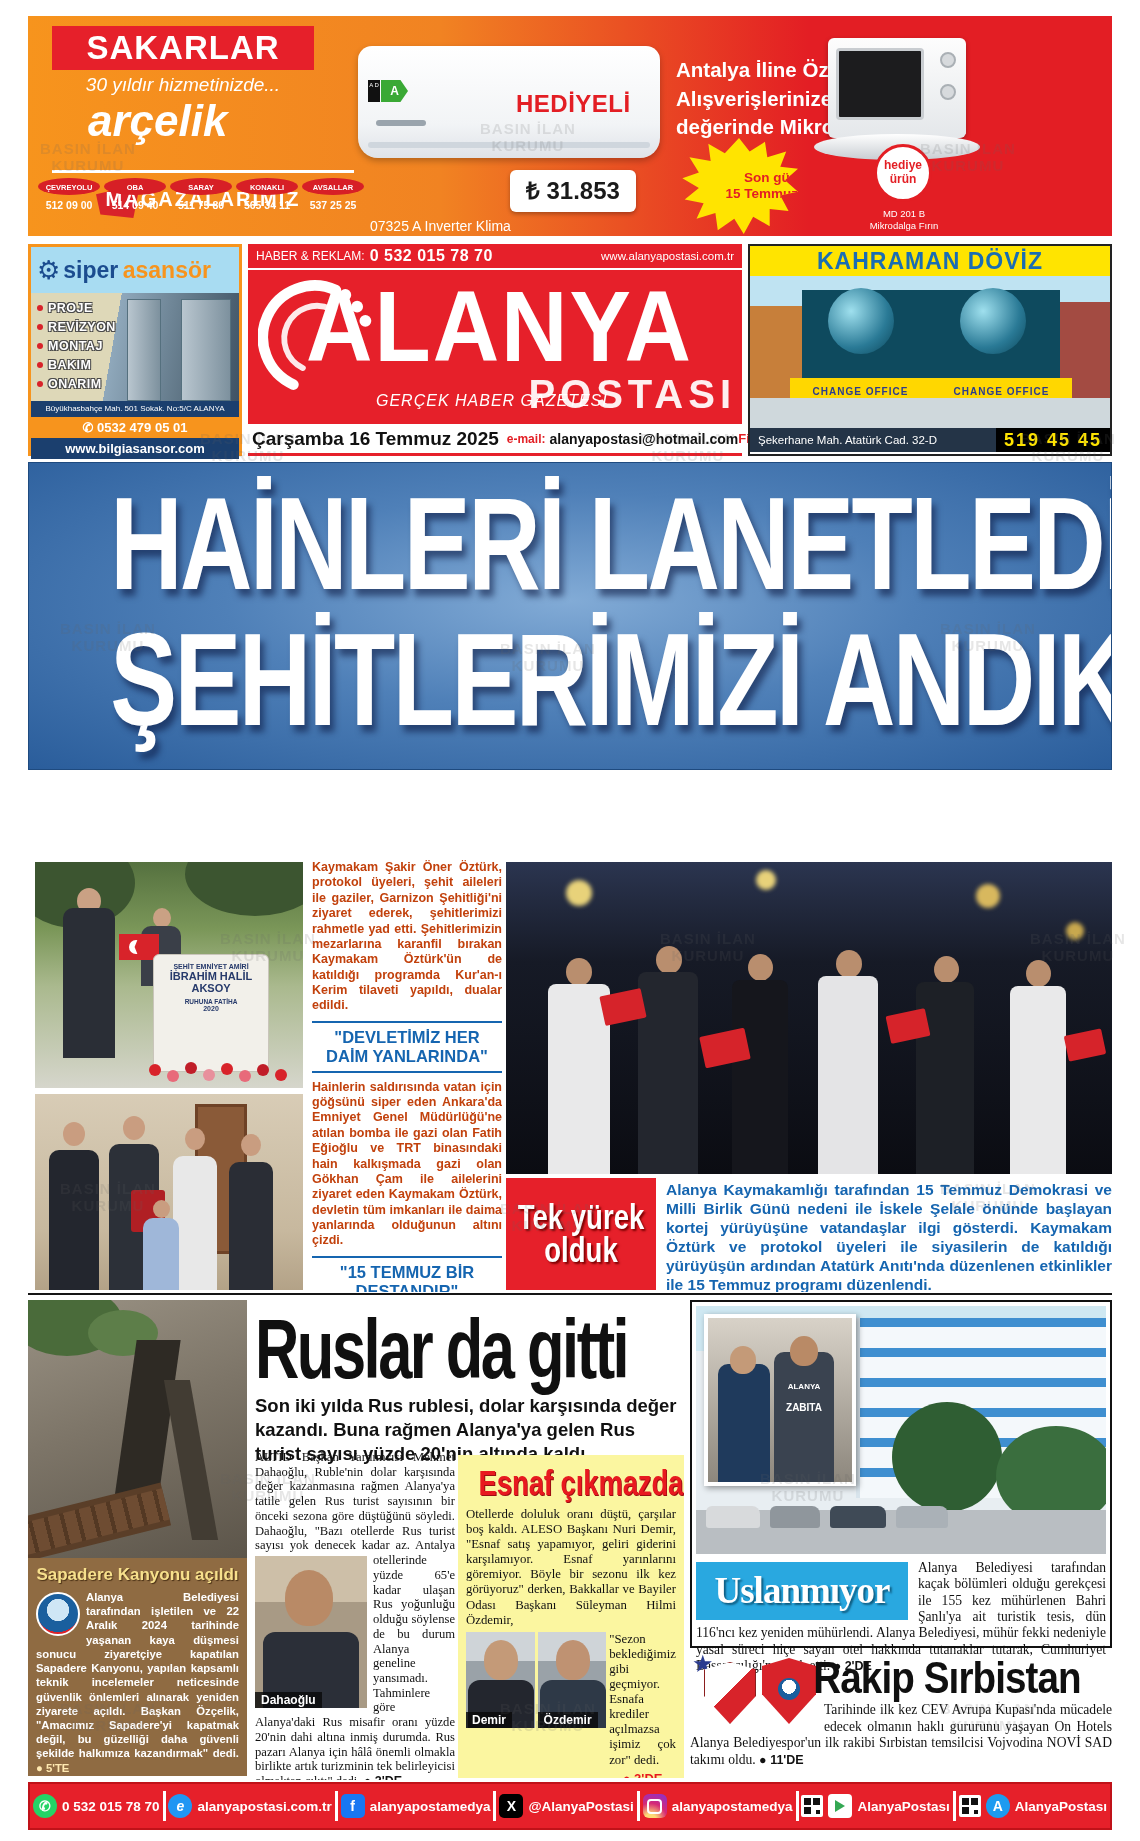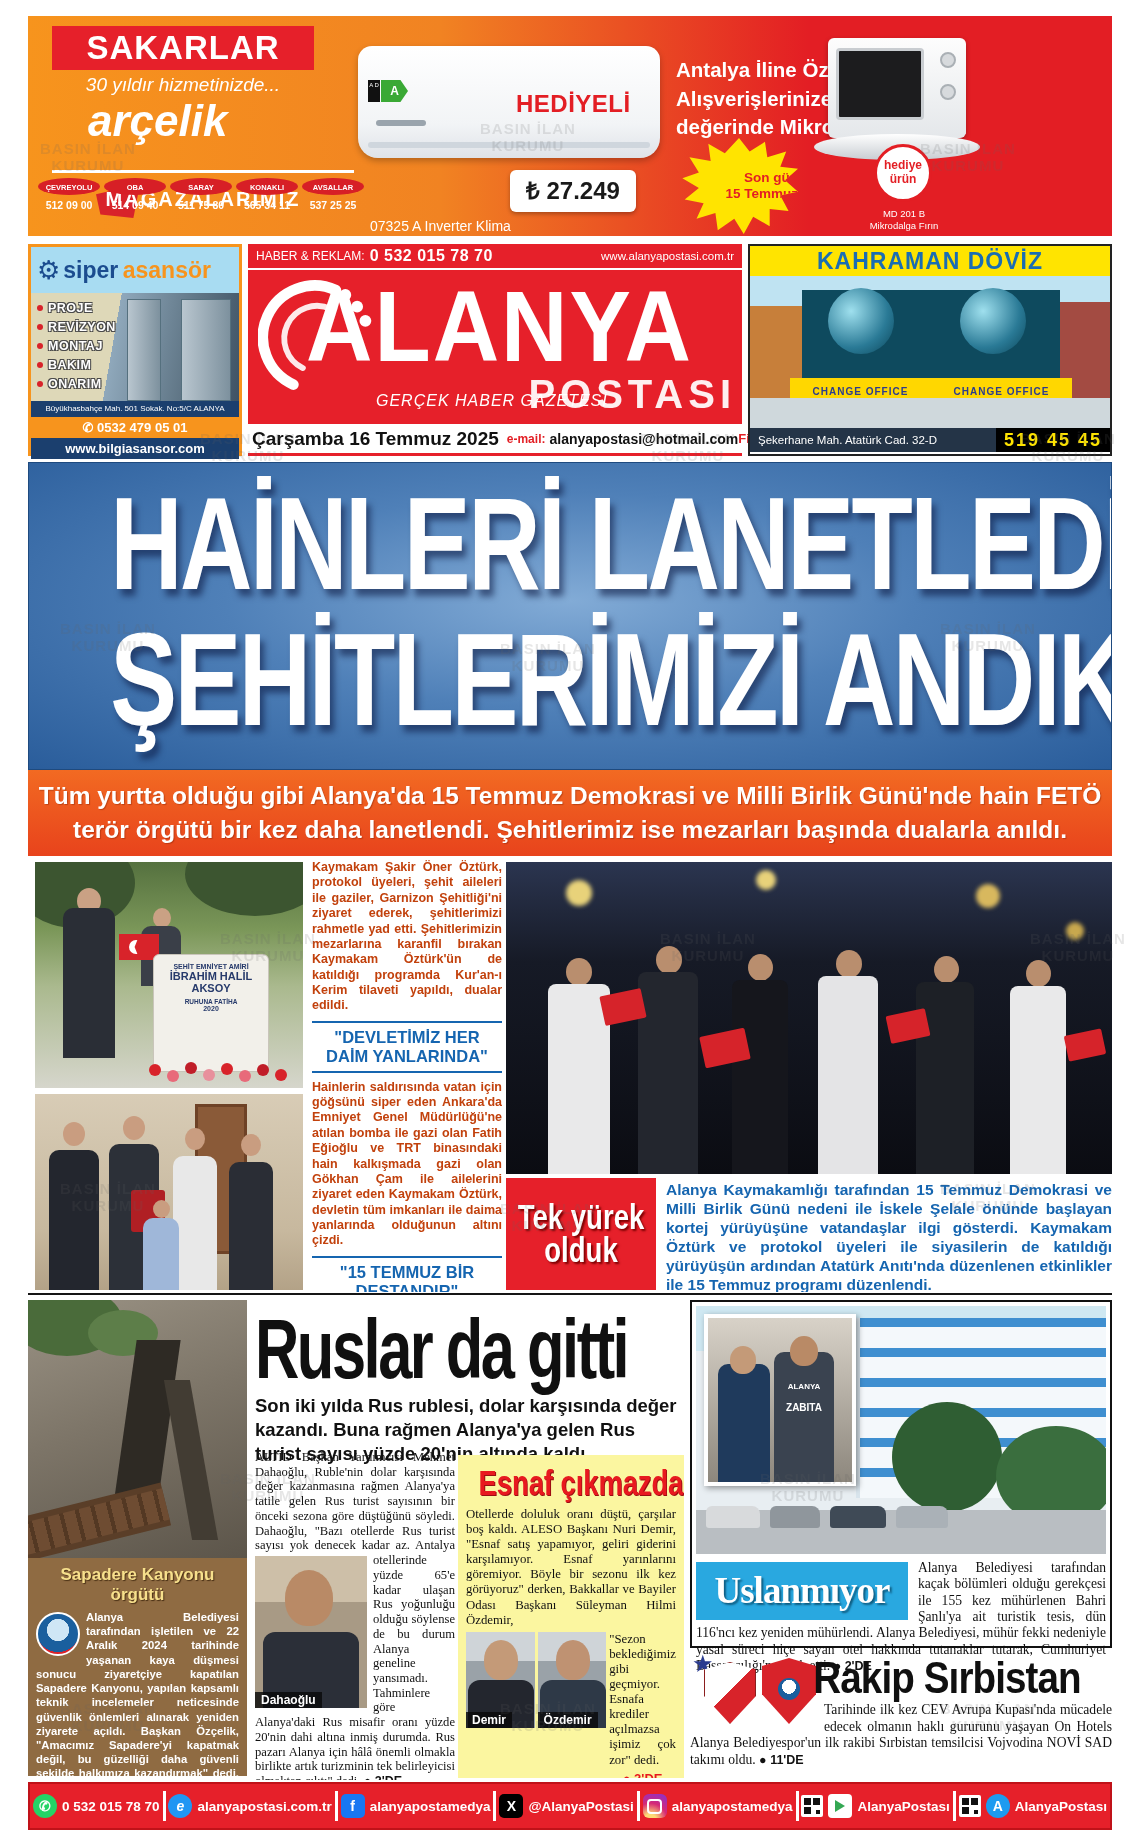--- a/index.html
+++ b/index.html
@@ -301,21 +301,21 @@
       </div>
       <div class="ac-brand"></div>
       <div class="hediyeli">HEDİYELİ</div>
       <div class="ac-vent"></div>
     </div>
     <div class="prod-lines">
       <div>07325 A Inverter Klima</div>
       <div>7.000 Btu/h</div>
       <div>Split Klima</div>
     </div>
-    <div class="price-box">₺ 27.249</div>
+    <div class="price-box">₺ 31.853</div>
     <div class="promo">
       <div>Antalya İline Özel Klima</div>
       <div>Alışverişlerinize 5.149 TL</div>
       <div>değerinde Mikrodalga Hediye!</div>
     </div>
     <div class="burst">
       <div>Son gün</div>
       <div>15 Temmuz</div>
     </div>
     <div class="mw">
@@ -416,24 +416,20 @@
     <div class="dv-foot">
       <div class="dv-addr">Şekerhane Mah. Atatürk Cad. 32-D</div>
       <div class="dv-phone">519 45 45</div>
     </div>
   </div>
 
   <div id="headline">
     <div class="hl-line hl-1">HAİNLERİ LANETLEDİK</div>
     <div class="hl-line hl-2">ŞEHİTLERİMİZİ ANDIK</div>
   </div>
-  <div id="subhead">
-    <div>Tüm yurtta olduğu gibi Alanya'da 15 Temmuz Demokrasi ve Milli Birlik Günü'nde hain FETÖ</div>
-    <div>terör örgütü bir kez daha lanetlendi. Şehitlerimiz ise mezarları başında dualarla anıldı.</div>
-  </div>
 
   <div id="photo-grave" class="photo">
     <div class="pg-tree" style="left:-20px; top:-24px; width:120px; height:90px;"></div>
     <div class="pg-tree" style="left:150px; top:-30px; width:140px; height:84px;"></div>
     <div class="pg-head" style="left:42px; top:26px; width:24px; height:26px;"></div>
     <div class="pg-man"></div>
     <div class="pg-head" style="left:118px; top:46px; width:18px; height:20px;"></div>
     <div class="pg-man" style="left:106px; top:64px; width:40px; height:60px; background:#3a3f48;"></div>
     <div class="pg-flag"></div>
     <div class="pg-stone">
@@ -510,21 +506,21 @@
   <div id="divider"></div>
 
   <div id="photo-canyon" class="photo">
     <div class="pc-green" style="left:-16px; top:-14px; width:110px; height:70px;"></div>
     <div class="pc-green" style="left:60px; top:10px; width:70px; height:46px; background:#5d7e49;"></div>
     <div class="pc-crag" style="left:96px; top:40px; width:44px; height:180px; transform:skew(-8deg);"></div>
     <div class="pc-crag" style="left:150px; top:80px; width:26px; height:160px; transform:skew(10deg); background:#423c33;"></div>
     <div class="pc-walk"></div>
   </div>
   <div id="sapadere">
-    <div class="sp-title">Sapadere Kanyonu örgütü</div>
+    <div class="sp-title">Sapadere Kanyonu açıldı</div>
     <div class="sp-logo"></div>
     <p><span>Alanya Belediyesi tarafından işletilen ve 22 Aralık 2024 tarihinde yaşanan kaya düşmesi sonucu ziyaretçiye kapatılan Sapadere Kanyonu, yapılan kapsamlı teknik incelemeler neticesinde güvenlik önlemleri alınarak yeniden ziyarete açıldı. Başkan Özçelik, "Amacımız Sapadere'yi kapatmak değil, bu güzelliği daha güvenli şekilde halkımıza kazandırmak" dedi.</span> <span class="pageref">● 5'TE</span></p>
   </div>
 
   <div id="ruslar-headline">Ruslar da gitti</div>
   <div id="ruslar-deck">Son iki yılda Rus rublesi, dolar karşısında değer kazandı. Buna rağmen Alanya'ya gelen Rus turist sayısı yüzde 20'nin altında kaldı</div>
   <div id="ruslar-body">
     <span>ALTİD Başkan Yardımcısı Mehmet Dahaoğlu, Ruble'nin dolar karşısında değer kazanmasına rağmen Alanya'ya tatile gelen Rus turist sayısının bir önceki sezona göre düştüğünü söyledi. Dahaoğlu, "Bazı otellerde Rus turist sayısı yok denecek kadar az. Antalya otellerinde</span>
     <span class="dah-photo">
       <span class="portrait-head" style="left:30px; top:14px; width:48px; height:56px; background:#b98a66;"></span>

